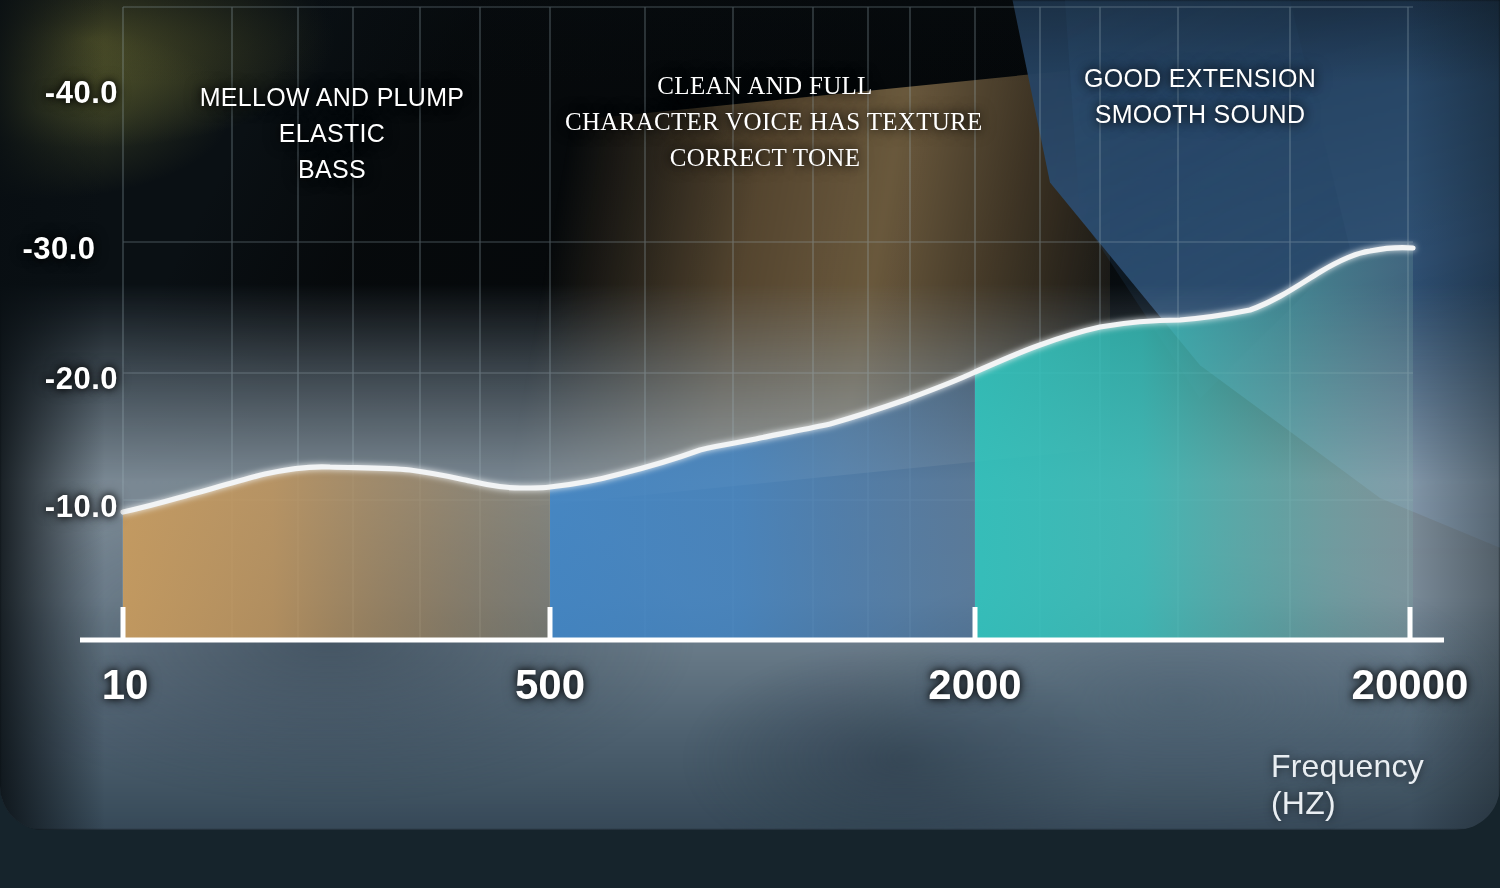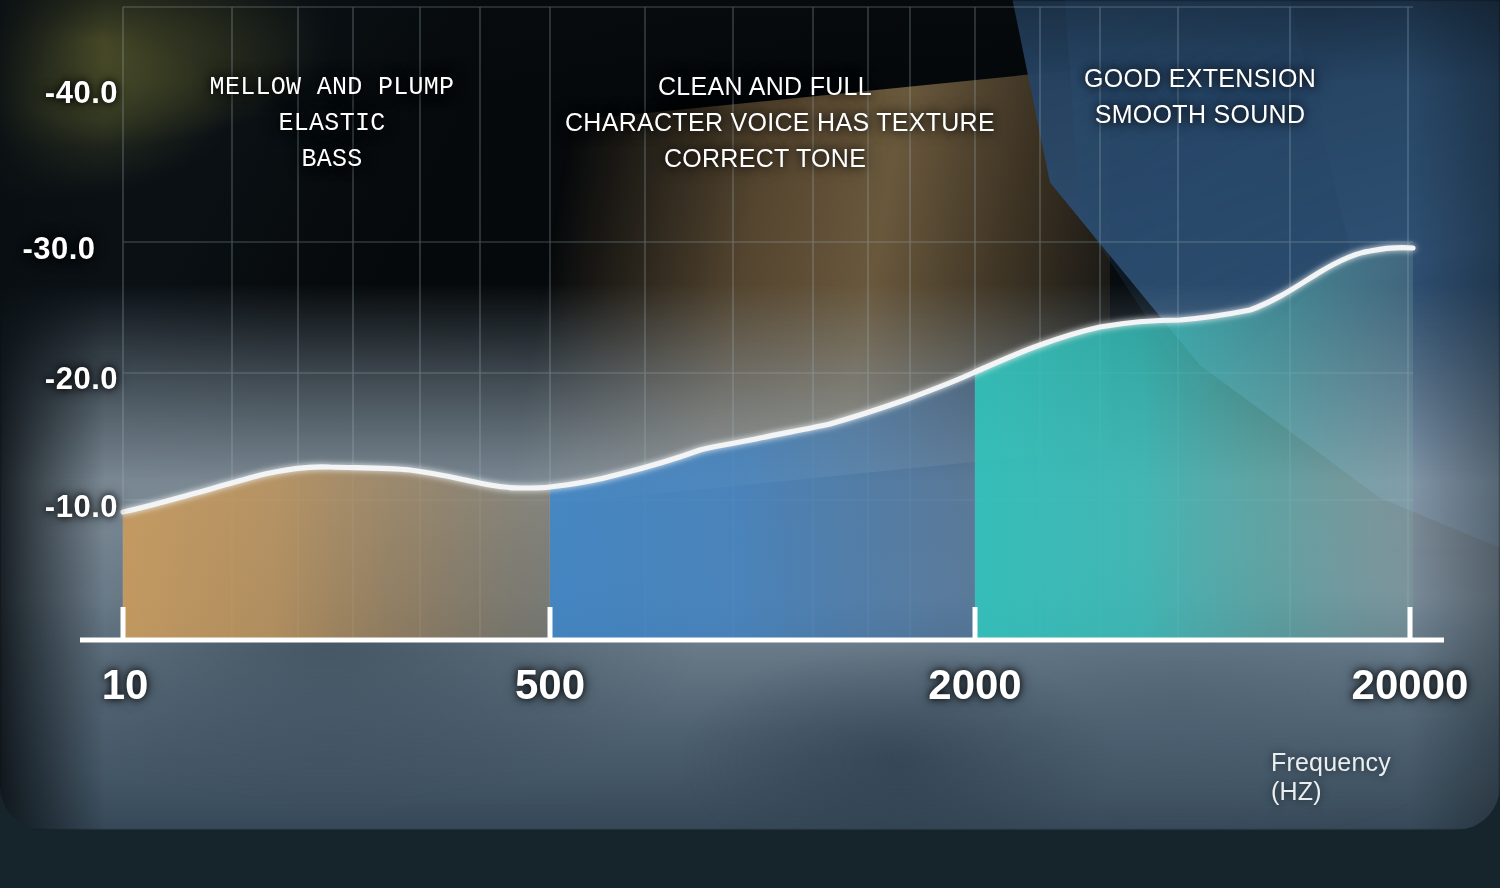--- a/index.html
+++ b/index.html
@@ -100,21 +100,21 @@
     text-align:center; width:160px;
     text-shadow:0 0 7px rgba(0,0,0,.9), 0 0 14px rgba(0,0,0,.55);
   }
   .annot {
     position:absolute; color:#ffffff; font-size:25px; font-weight:400;
     line-height:36px; text-align:center; letter-spacing:.3px;
     text-shadow:0 0 8px rgba(0,0,0,.9), 0 0 16px rgba(0,0,0,.6);
     white-space:nowrap;
   }
   .axis-title {
-    position:absolute; color:#e9eef2; font-size:25px; font-weight:400;
+    position:absolute; color:#e9eef2; font-size:32px; font-weight:400;
     letter-spacing:.2px;
     text-shadow:0 0 8px rgba(0,0,0,.6);
   }
 </style>
 </head>
 <body>
 
 <div id="stage">
 
   <div class="photo">
@@ -255,27 +255,27 @@
   <div class="ylab" style="left:0px; top:361px;">-20.0</div>
   <div class="ylab" style="left:0px; top:489px;">-10.0</div>
 
   <div class="xlab" style="left:45px;   top:661px;">10</div>
   <div class="xlab" style="left:470px;  top:661px;">500</div>
   <div class="xlab" style="left:895px;  top:661px;">2000</div>
   <div class="xlab" style="left:1330px; top:661px;">20000</div>
 
   <div class="axis-title" style="left:1271px; top:748px;">Frequency (HZ)</div>
 
-  <div class="annot" style="left:132px; top:70px; width:400px;font-family:Liberation Mono, monospace;">
+  <div class="annot" style="left:132px; top:79px; width:400px;">
     <div>MELLOW AND PLUMP</div>
     <div>ELASTIC</div>
     <div>BASS</div>
   </div>
 
-  <div class="annot" style="left:565px; top:68px; width:400px;">
+  <div class="annot" style="left:565px; top:68px; width:400px;font-family:Liberation Serif, serif;">
     <div>CLEAN AND FULL</div>
     <div>CHARACTER VOICE HAS TEXTURE</div>
     <div>CORRECT TONE</div>
   </div>
 
   <div class="annot" style="left:1000px; top:60px; width:400px;">
     <div>GOOD EXTENSION</div>
     <div>SMOOTH SOUND</div>
   </div>
 

